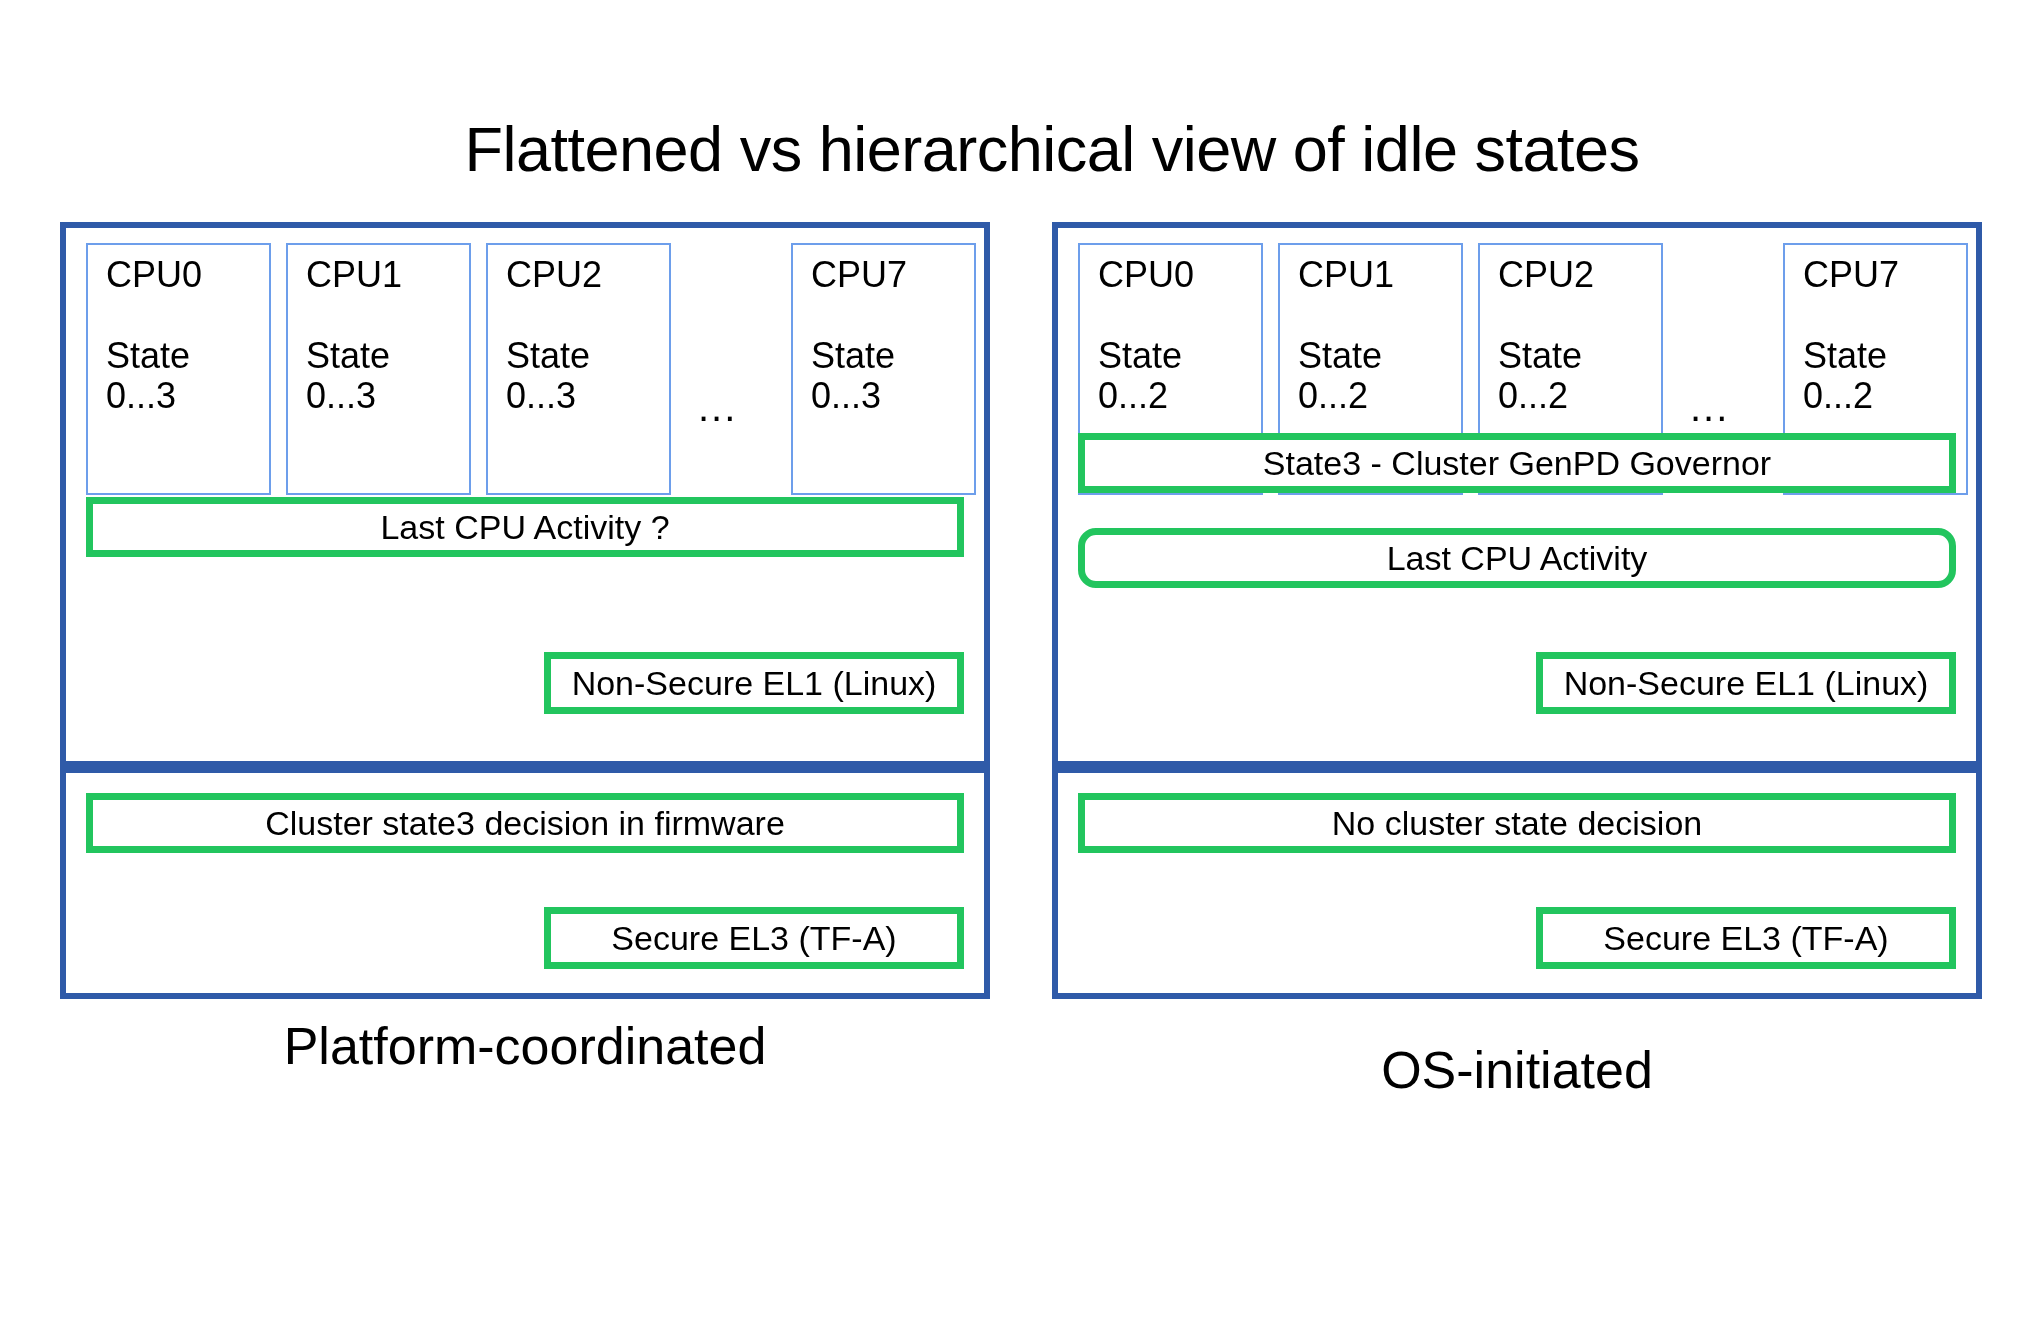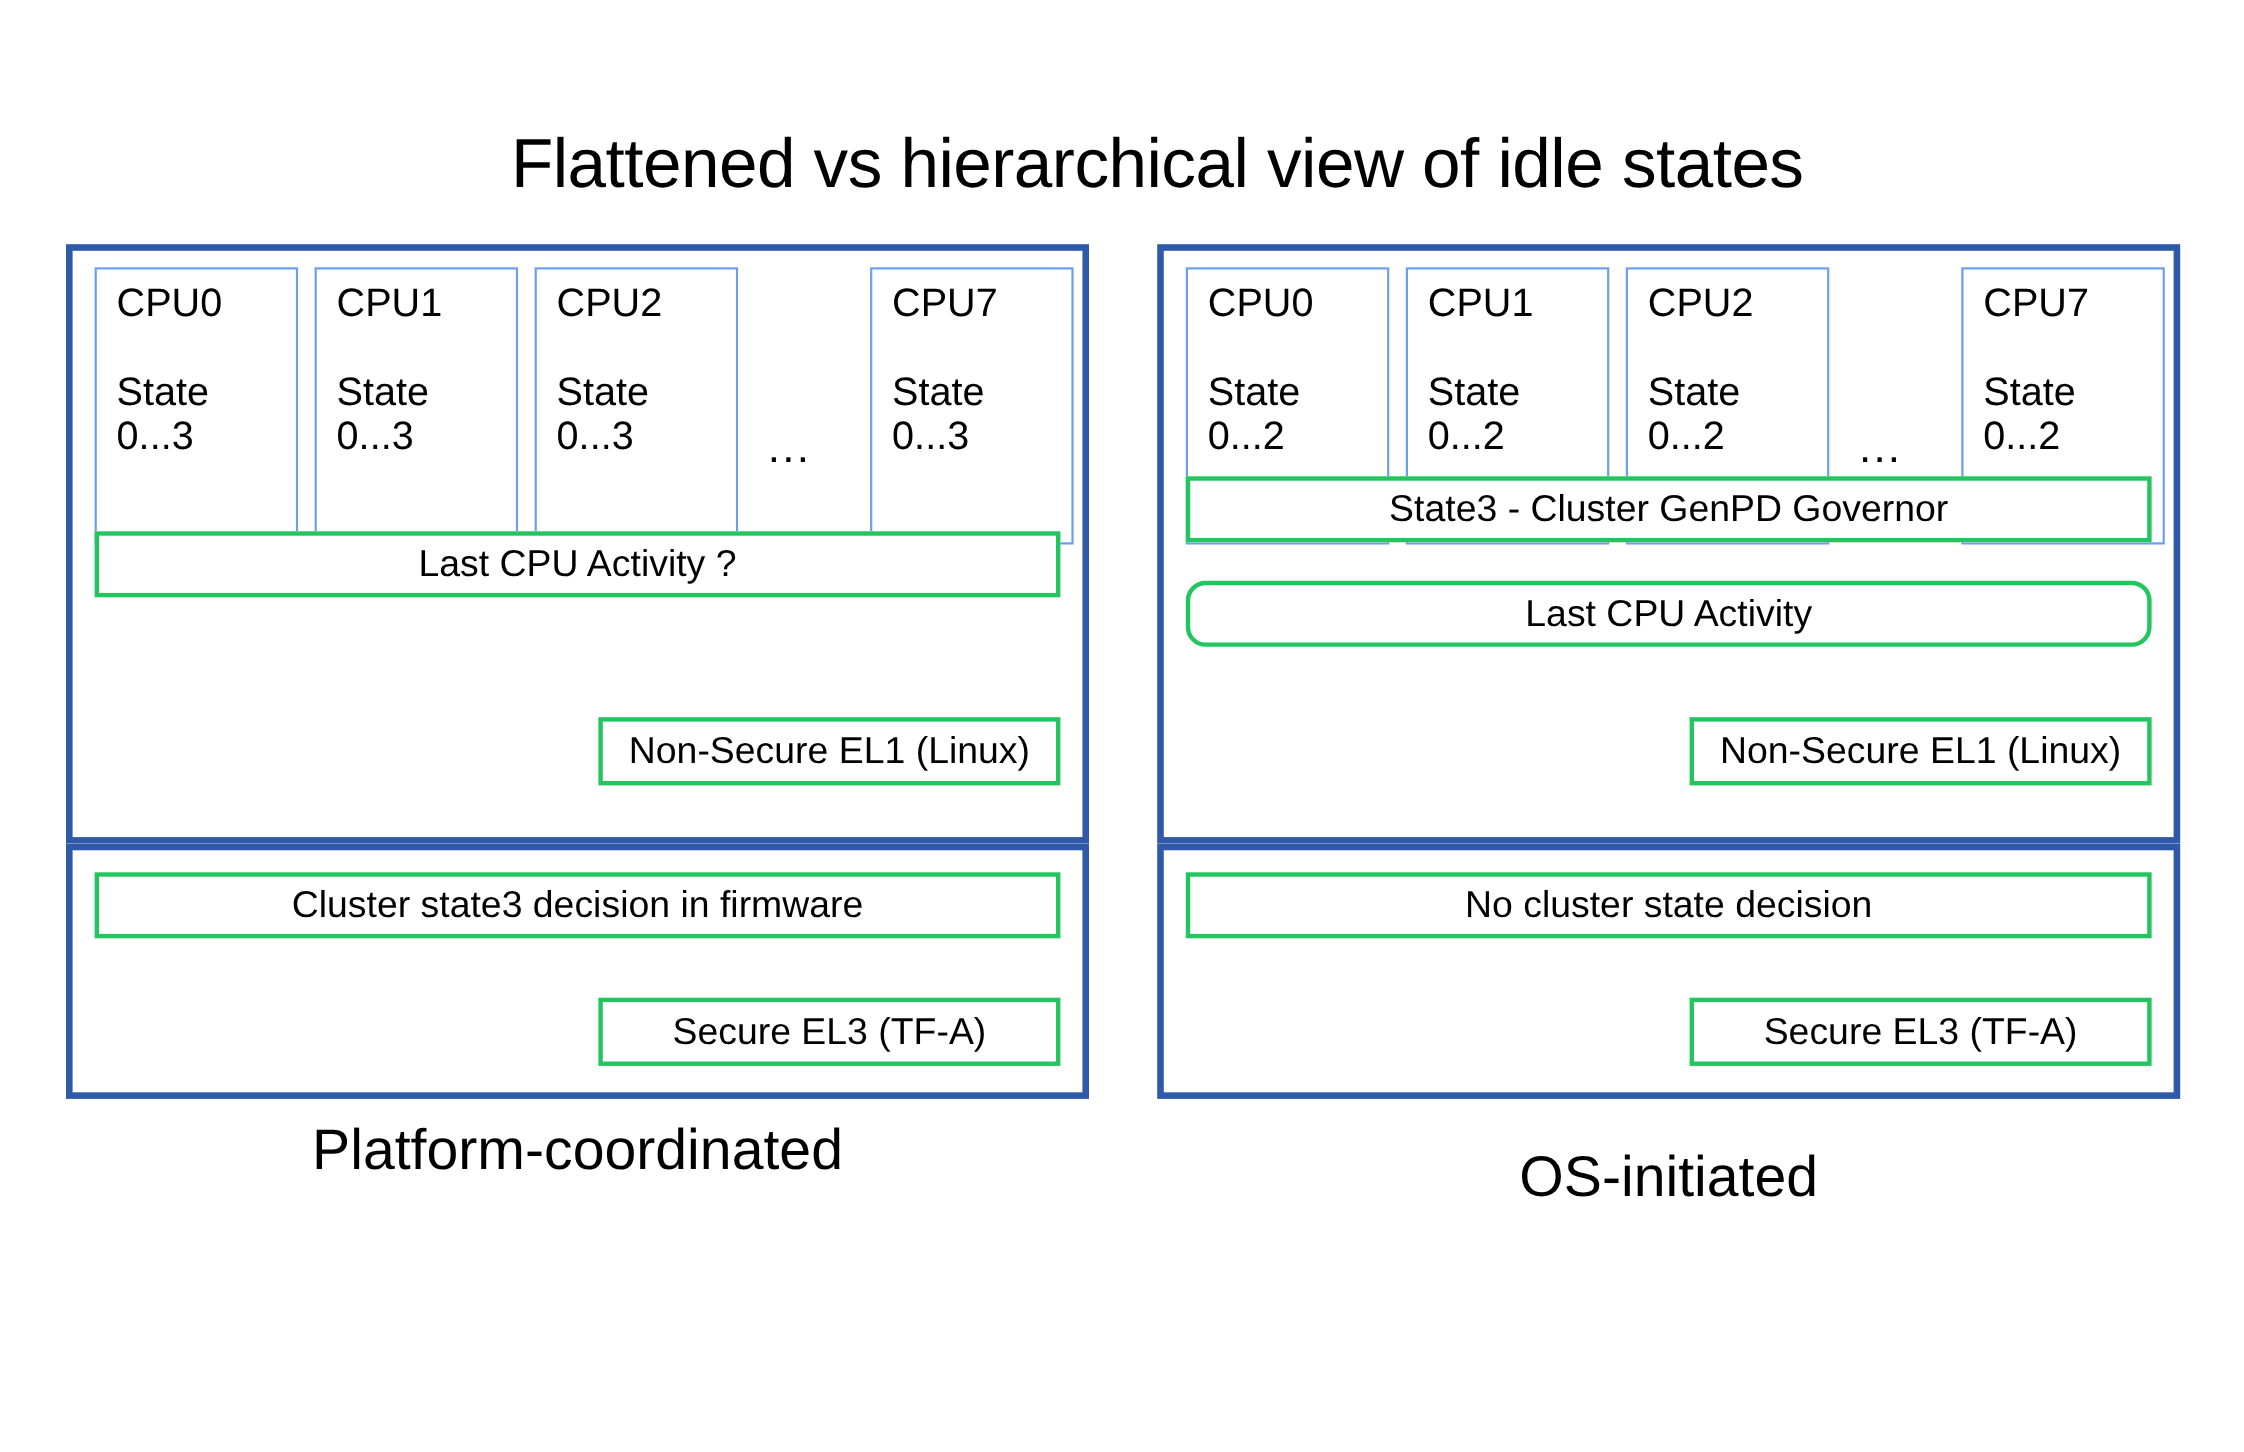--- a/index.html
+++ b/index.html
@@ -93,21 +93,21 @@
     font-size: 40px;
     letter-spacing: 2px;
     line-height: 1;
     color: #000000;
   }
 
   
   .bar {
     position: absolute;
     box-sizing: border-box;
-    border: 4px solid #22c55e;
+    border: 7px solid #22c55e;
     background: #ffffff;
     display: flex;
     align-items: center;
     justify-content: center;
     font-size: 34px;
     white-space: nowrap;
   }
   .bar-wide {
     left: 20px;
     right: 20px;
@@ -175,21 +175,21 @@
         <div class="cpu-box" style="left:705px;">
           <div class="cpu-name">CPU7</div>
           <div class="cpu-state">
             <div>State</div>
             <div>0...3</div>
           </div>
         </div>
 
       </div>
 
-      <div class="bar bar-wide" style="top:255px;text-align:center;">Last CPU Activity ?</div>
+      <div class="bar bar-wide" style="top:269px;text-align:center;">Last CPU Activity ?</div>
 
       <div class="bar bar-right-aligned" style="top:424px;">Non-Secure EL1 (Linux)</div>
 
     </div>
 
     <div class="outer-box fw-box">
       <div class="bar bar-wide" style="top:20px;">Cluster state3 decision in firmware</div>
       <div class="bar bar-right-aligned" style="top:134px;">Secure EL3 (TF-A)</div>
     </div>
 

